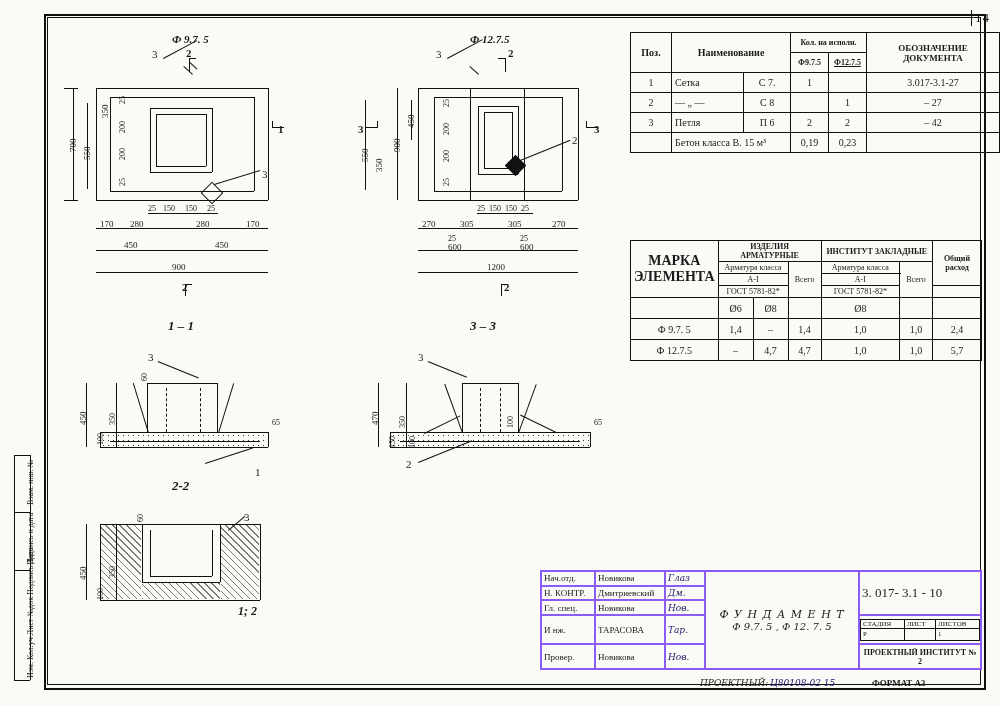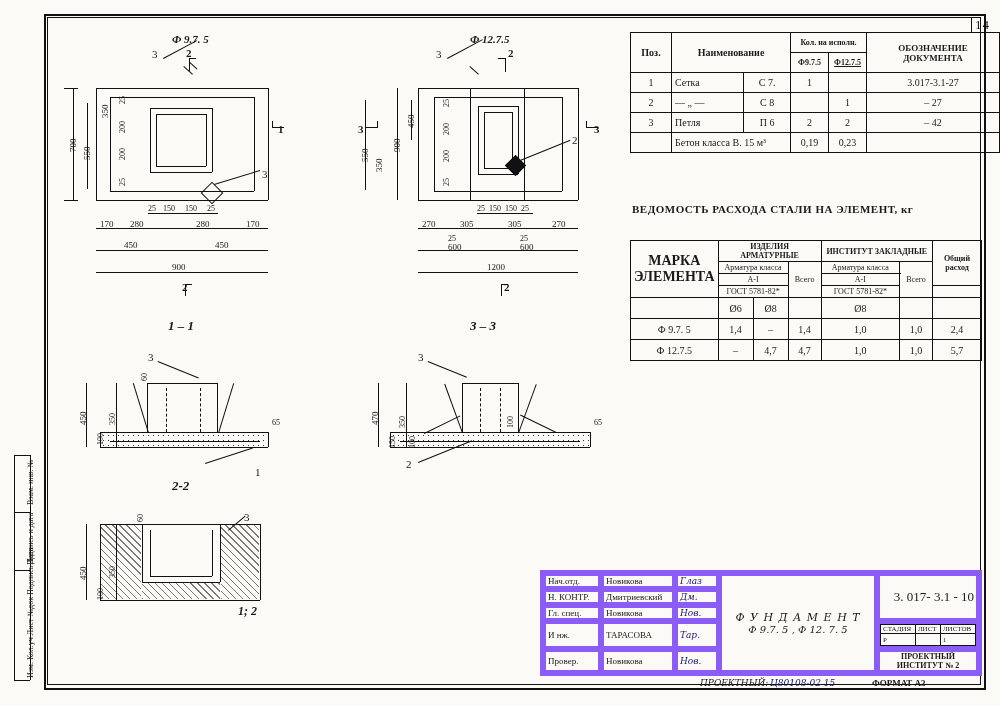--- a/index.html
+++ b/index.html
@@ -7,21 +7,21 @@
     width:1000px;height:706px;
     background:#fbfaf7;
     font-family:"Liberation Serif", serif;
     color:#1a1a1a;
     position:relative;
     overflow:hidden;
   }
   .sheet{position:absolute;left:0;top:0;width:1000px;height:706px;}
   .frame{position:absolute;left:44px;top:14px;width:938px;height:672px;border:2px solid #111;}
   .frame-inner{position:absolute;left:47px;top:17px;width:932px;height:666px;border:1px solid #111;}
-  .corner-num{position:absolute;right:10px;top:17px;font-size:13px;letter-spacing:1px;}
+  .corner-num{position:absolute;right:10px;top:10px;font-size:13px;letter-spacing:1px;}
   .corner-num .bar{display:inline-block;border-left:1px solid #111;padding-left:3px;}
 
   
   .t{position:absolute;white-space:nowrap;font-size:11px;}
   .t.b{font-weight:bold;}
   .t.i{font-style:italic;}
   .sm{font-size:9px;}
   .xs{font-size:8px;}
   .vert{transform-origin:0 0;transform:rotate(-90deg);}
 
@@ -39,21 +39,21 @@
   
   table.tb{position:absolute;border-collapse:collapse;font-size:10px;}
   table.tb td,table.tb th{border:1px solid #111;padding:1px 3px;text-align:center;font-weight:normal;}
   table.tb th{font-weight:bold;}
 
   .spec{left:630px;top:32px;}
   .spec td,.spec th{height:17px;}
 
   .stamp{position:absolute;left:540px;top:570px;width:442px;height:100px;}
   .stampt{border-collapse:collapse;font-size:9px;width:100%;height:100%;}
-  .stampt td{border:6px solid #8b5cf6;padding:0 2px;}
+  .stampt td{border:2px solid #8b5cf6;padding:0 2px;}
 
   .hand{font-family:"DejaVu Serif", serif;font-style:italic;}
   .sig{font-family:"DejaVu Serif",serif;font-style:italic;font-size:9px;color:#1b1b6a;}
   .blue{color:#15156b;}
   .lbl-rot{position:absolute;font-size:8px;white-space:nowrap;transform-origin:0 0;transform:rotate(-90deg);}
 </style>
 </head>
 <body>
 
 <div class="sheet">
@@ -359,21 +359,20 @@
     <tr>
       <td></td>
       <td colspan="2" style="text-align:left;">Бетон класса  В. 15 м³</td>
       <td>0,19</td>
       <td>0,23</td>
       <td></td>
     </tr>
   </tbody>
     </table>
 
-  <div class="t b" style="left:632px;top:203px;font-size:11px;letter-spacing:.5px;">ВЕДОМОСТЬ РАСХОДА   СТАЛИ НА ЭЛЕМЕНТ, кг</div>
 
   <table class="tb" style="left:630px;top:240px;width:352px;">
     <tbody>
         <tr>
       <td rowspan="4" style="width:80px;font-weight:bold;font-size:14px;">
         <span>МАРКА ЭЛЕМЕНТА</span>
       </td>
       <td colspan="3" class="xs" style="font-weight:bold;">ИЗДЕЛИЯ АРМАТУРНЫЕ</td>
       <td colspan="3" class="xs" style="font-weight:bold;">ИНСТИТУТ ЗАКЛАДНЫЕ</td>
       <td rowspan="3" class="xs" style="width:42px;font-weight:bold;">Общий расход</td>
@@ -427,21 +426,21 @@
     <table class="stampt">
       <tbody>
           <tr>
         <td style="width:48px;">Нач.отд.</td>
         <td style="width:64px;">Новикова</td>
         <td class="sig" style="width:34px;">Глаз</td>
         <td rowspan="5" style="width:148px;text-align:center;vertical-align:middle;">
           <div class="hand" style="font-size:11px;letter-spacing:1px;">Ф У Н Д А М Е Н Т</div>
           <div class="hand" style="font-size:10px;">Ф 9.7. 5 ,  Ф 12. 7. 5</div>
         </td>
-        <td rowspan="3" style="text-align:right;vertical-align:middle;">
+        <td rowspan="3" style="text-align:left;vertical-align:middle;">
           <span style="font-size:13px;">3. 017-  3.1 - 10</span>
         </td>
       </tr>
       <tr>
         <td>Н. КОНТР.</td>
         <td>Дмитриевский</td>
         <td class="sig">Дм.</td>
       </tr>
       <tr>
         <td>Гл. спец.</td>

